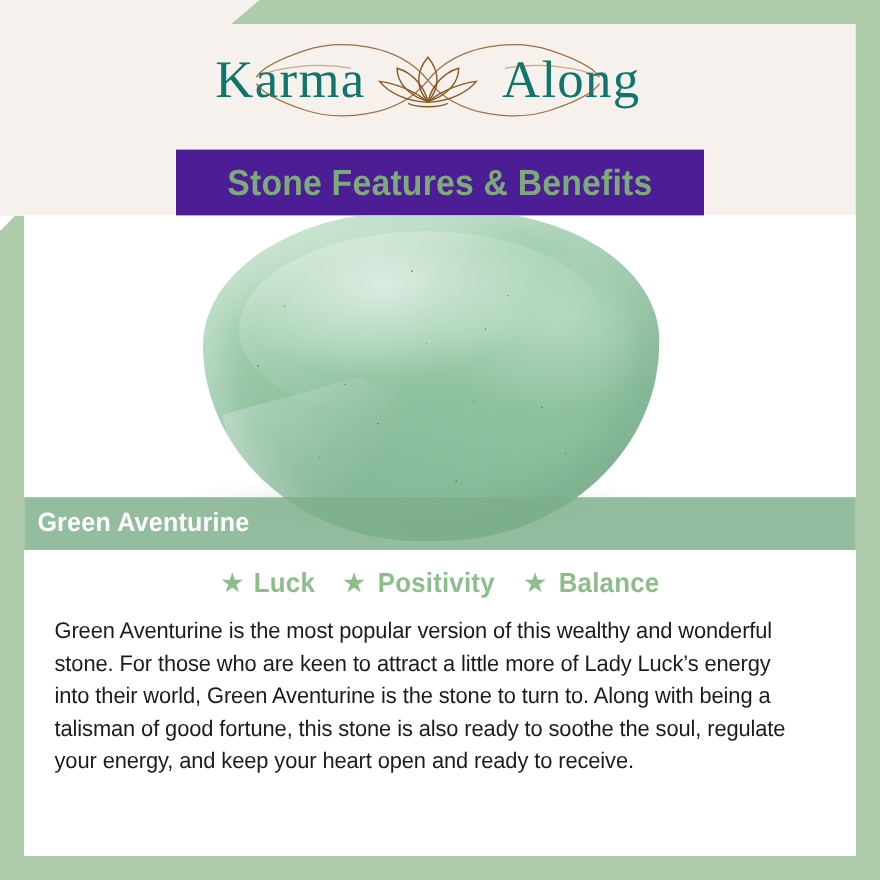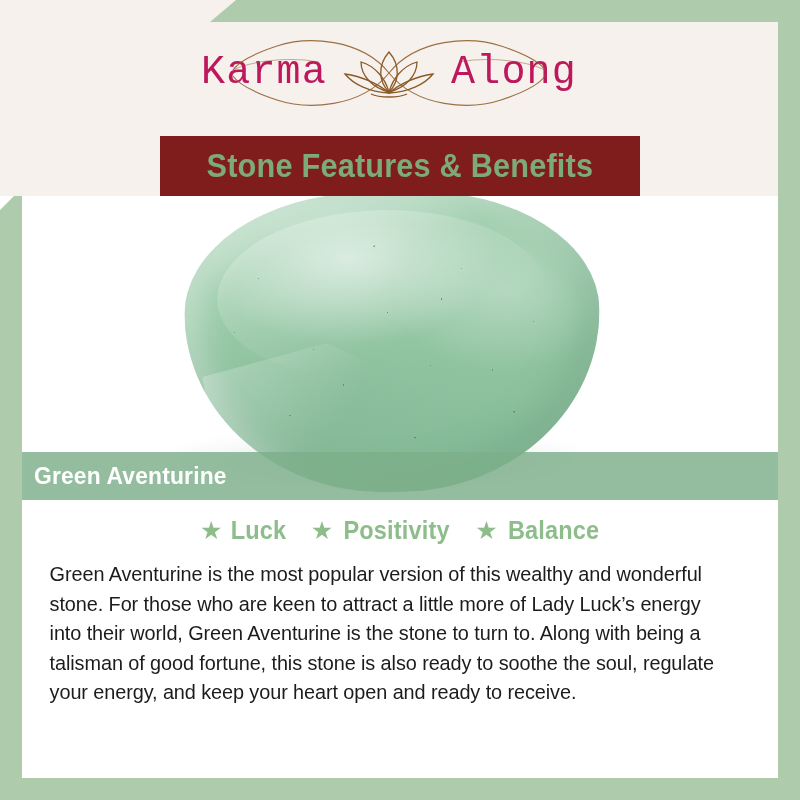--- a/index.html
+++ b/index.html
@@ -69,43 +69,43 @@
   }
   .brand-inner {
     position: relative;
     width: 400px;
     height: 82px;
     display: flex;
     align-items: center;
     justify-content: center;
   }
   .brand-word {
-    font-family: Liberation Mono, monospace;
-    font-size: 40px;
+    font-family: Liberation Serif, serif;
+    font-size: 48px;
     letter-spacing: 1.2px;
-    color: #be185d;
+    color: #0f766e;
     line-height: 1;
     white-space: nowrap;
   }
   .brand-word.left  { margin-right: 62px; }
   .brand-word.right { margin-left: 62px; }
   .brand-flourish {
     position: absolute;
     left: 50%; top: 50%;
     transform: translate(-50%, -50%);
     width: 400px; height: 82px;
     pointer-events: none;
   }
 
   
   .title-band {
     position: absolute;
     left: 160px; top: 136px;
     width: 480px; height: 60px;
-    background: #7f1d1d;
+    background: #4c1d95;
     display: flex;
     align-items: center;
     justify-content: center;
     text-align: right;
   }
   .title-band h1 {
     font-family: "Liberation Sans", sans-serif;
     font-weight: 700;
     font-size: 33px;
     letter-spacing: 0.2px;

